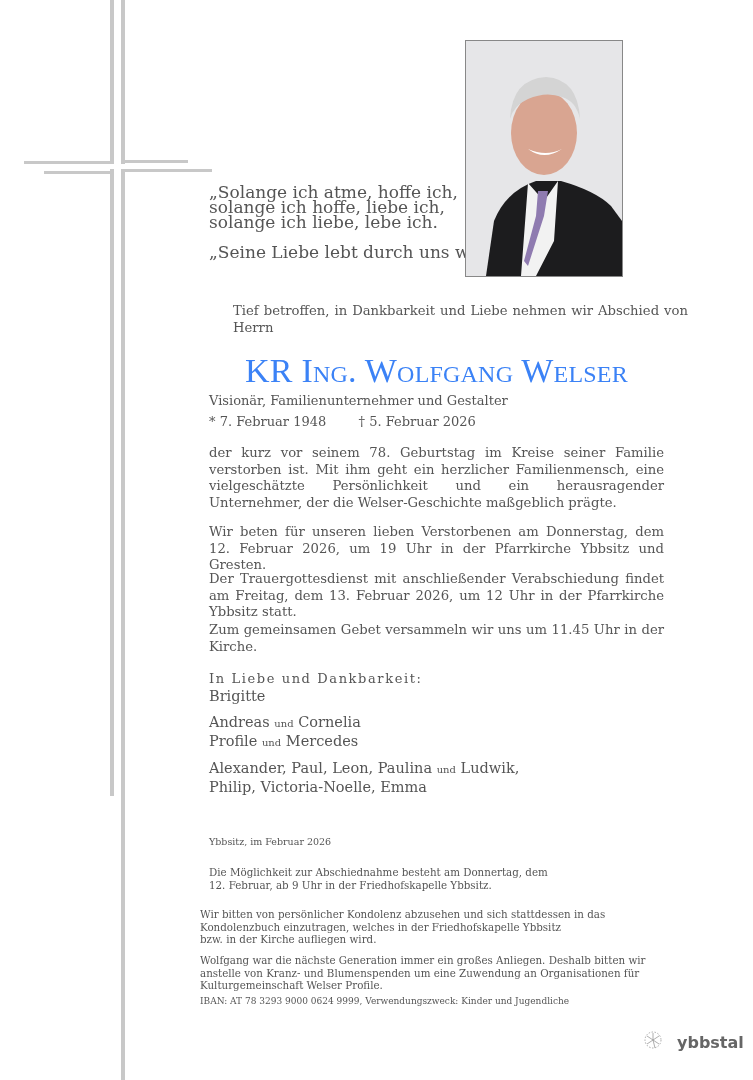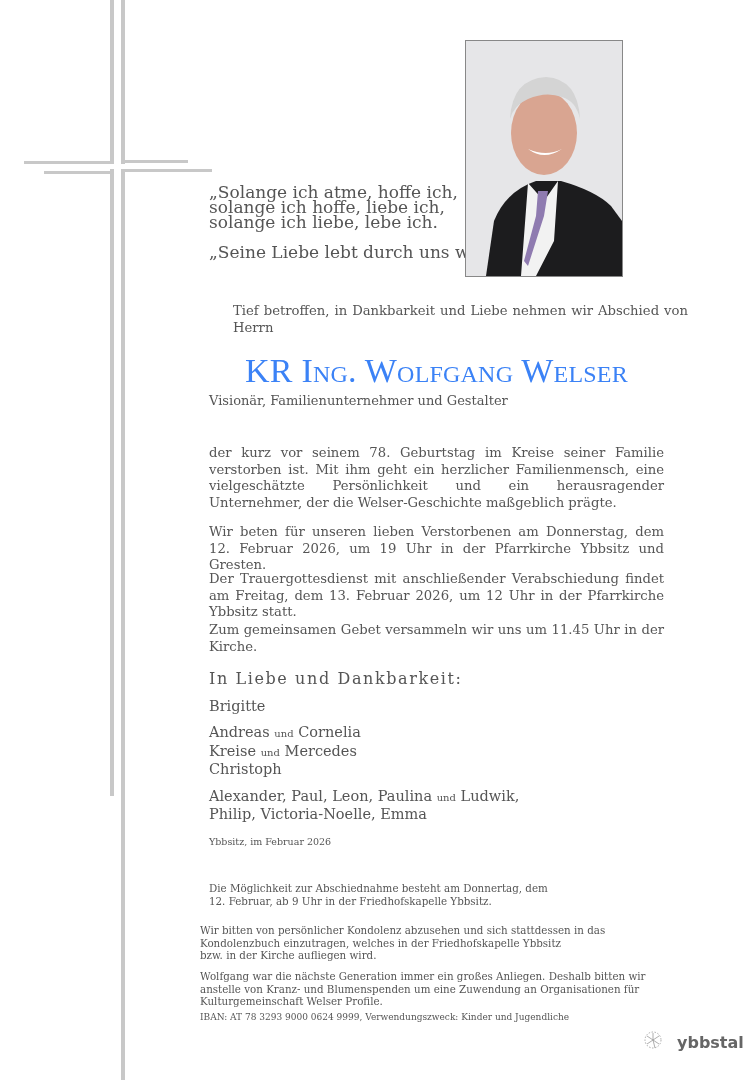--- a/index.html
+++ b/index.html
@@ -9,21 +9,21 @@
   .quote p{margin:0;}
   .quote .gap{height:15px;}
   .photo{position:absolute;left:465px;top:40px;width:158px;height:237px;border:1px solid #888;box-sizing:border-box;overflow:hidden;background:#e4e4e6;}
   .main{position:absolute;left:209px;width:455px;}
   .just{text-align:justify;font-size:13.2px;line-height:16.5px;margin:0;}
   .center{text-align:left;}
   .name{position:absolute;left:209px;top:351px;width:455px;text-align:center;font-size:34px;line-height:40px;font-variant:small-caps;letter-spacing:0.2px;color:#3b82f6;font-family:"Liberation Serif","DejaVu Serif",serif;white-space:nowrap;}
   .sub{font-size:13px;}
   .family{font-size:14.5px;line-height:17.5px;color:#555;}
   .und{font-size:10px;}
-  .small{font-size:10.3px;line-height:12.6px;margin-top:16px;}
+  .small{font-size:10.3px;line-height:12.6px;}
   .logo{position:absolute;left:643px;top:1030px;display:flex;align-items:center;gap:14px;color:#666;font-family:"DejaVu Sans","Liberation Sans",sans-serif;font-weight:bold;font-size:16px;}
 </style>
 </head>
 <body>
 
 <div>
   <div class="bar" style="left:110px;top:0;width:4px;height:796px;"></div>
   <div class="bar" style="left:121px;top:0;width:4px;height:1080px;"></div>
   <div class="bar" style="left:24px;top:161px;width:88px;height:3px;"></div>
   <div class="bar" style="left:123px;top:160px;width:65px;height:3px;"></div>
@@ -53,50 +53,54 @@
 </div>
 
 <div class="main" style="top:303px;margin-left:24px;">
   <p class="just">Tief betroffen, in Dankbarkeit und Liebe nehmen wir Abschied von Herrn</p>
 </div>
 
 <div class="name">KR Ing. Wolfgang Welser</div>
 
 <div class="main center" style="top:392px;">
   <div class="sub" style="line-height:17px;">Visionär, Familienunternehmer und Gestalter</div>
+  <div class="sub" style="line-height:17px;margin-top:4px;">
+    <span>* 7. Februar 1948</span>
+    <span style="display:inline-block;width:24px;"></span>
+    <span>† 5. Februar 2026</span>
+  </div>
 </div>
 
 <div class="main" style="top:445px;">
   <p class="just">der kurz vor seinem 78. Geburtstag im Kreise seiner Familie verstorben ist. Mit ihm geht ein herzlicher Familienmensch, eine vielgeschätzte Persönlichkeit und ein herausragender Unternehmer, der die Welser-Geschichte maßgeblich prägte.</p>
 </div>
 <div class="main" style="top:524px;">
   <p class="just">Wir beten für unseren lieben Verstorbenen am Donnerstag, dem 12. Februar 2026, um 19 Uhr in der Pfarrkirche Ybbsitz und Gresten.</p>
 </div>
 <div class="main" style="top:571px;">
   <p class="just">Der Trauergottesdienst mit anschließender Verabschiedung findet am Freitag, dem 13. Februar 2026, um 12 Uhr in der Pfarrkirche Ybbsitz statt.</p>
 </div>
 <div class="main" style="top:622px;">
   <p class="just">Zum gemeinsamen Gebet versammeln wir uns um 11.45 Uhr in der Kirche.</p>
 </div>
 
 <div class="main center family" style="top:670px;">
-  <div style="font-size:16px;letter-spacing:1.6px;">In Liebe und Dankbarkeit:</div>
-  <div style="margin-top:10px;">Brigitte</div>
+  <div style="font-size:13px;letter-spacing:1.6px;">In Liebe und Dankbarkeit:</div>
+  <div style="">Brigitte</div>
   <div style="margin-top:9px;">
     <div>
       <span>Andreas</span>
       <span class="und">und</span>
       <span>Cornelia</span>
     </div>
     <div>
-      <span>Kreise</span>
+      <span>Profile</span>
       <span class="und">und</span>
       <span>Mercedes</span>
     </div>
-    <div>Christoph</div>
   </div>
   <div style="margin-top:9px;">
     <div>
       <span>Alexander, Paul, Leon, Paulina</span>
       <span class="und">und</span>
       <span>Ludwik,</span>
     </div>
     <div>Philip, Victoria-Noelle, Emma</div>
   </div>
 </div>

